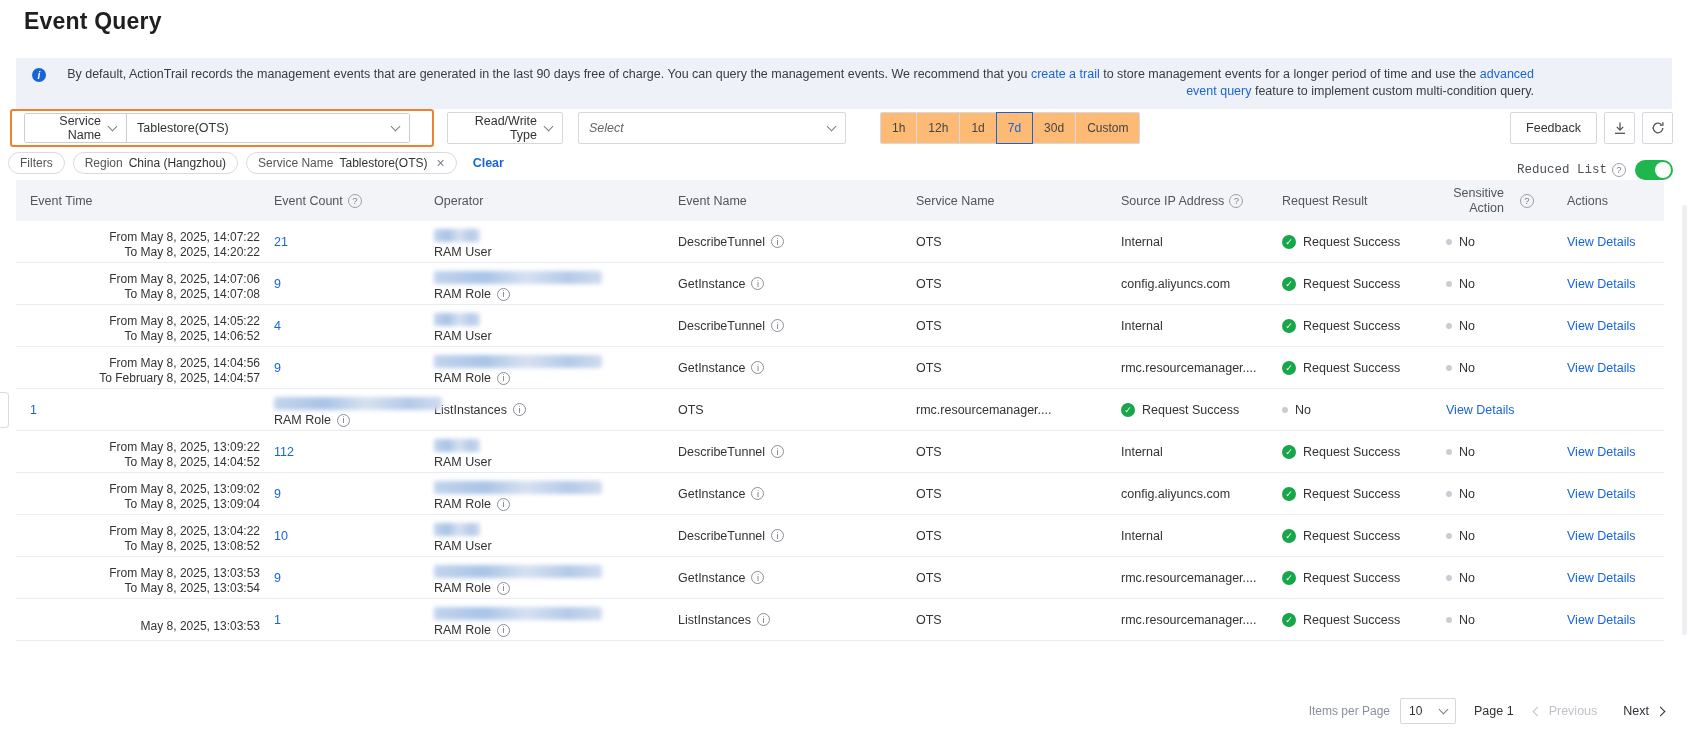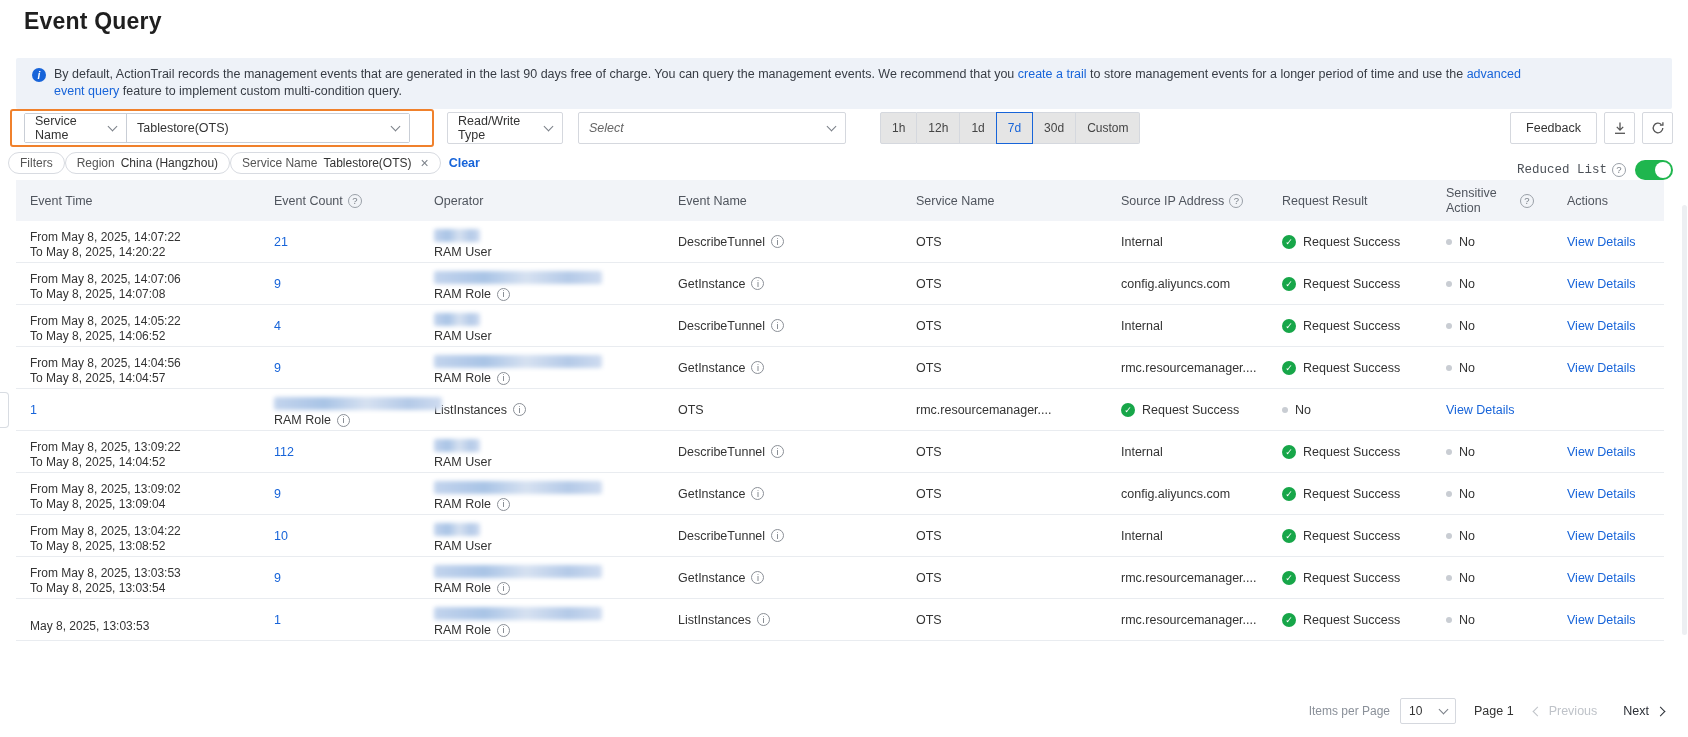--- a/index.html
+++ b/index.html
@@ -1,47 +1,47 @@
 <!DOCTYPE html>
 <html><head>
 <meta charset="utf-8">
 <style>
   * { box-sizing: border-box; margin: 0; padding: 0; }
   html,body { width:1688px; height:737px; background:#fff; font-family:"Liberation Sans", sans-serif; overflow:hidden; }
-  .page { position:relative; width:1688px; height:716px; background:#fff; }
+  .page { position:relative; width:1688px; height:716px; background:#fff;text-align:right; }
 
   .page-title { position:absolute; left:24px; top:8px; font-size:23px; font-weight:700; color:#1f1f1f; letter-spacing:.2px; }
 
   
   .banner { position:absolute; left:16px; top:58px; width:1656px; min-height:44px; background:#eef2f8; border-radius:2px; padding:8px 14px 9px 14px; display:flex; align-items:flex-start; }
   .banner-icon { width:14px; height:14px; border-radius:50%; background:#1764d9; color:#fff; font-size:10px; font-weight:700; display:inline-flex; align-items:center; justify-content:center; margin:2px 8px 0 2px; flex:0 0 auto; font-style:italic; }
   .banner-text { font-size:12.5px; color:#373c44; line-height:17px; max-width:1480px; }
   .banner-text a { color:#1764d9; text-decoration:none; }
 
   
   .hl-group { position:absolute; left:10px; top:109px; width:424px; height:38px; border:2px solid #f0812c; border-radius:3px; display:flex; align-items:center; padding-left:12px; background:#fff; }
   .sel-pair { display:flex; height:30px; border:1px solid #c9ced6; border-radius:2px; background:#fff; }
   .select { display:flex; align-items:center; justify-content:space-between; padding:0 10px; font-size:12.5px; color:#333; background:#fff; cursor:pointer; }
   .sel-a { width:102px; border-right:1px solid #c9ced6; }
   .sel-b { width:282px; }
   .chev { display:inline-block; width:7px; height:7px; border-right:1.4px solid #7a7f87; border-bottom:1.4px solid #7a7f87; transform:rotate(45deg); margin-left:8px; margin-top:-3px; flex:0 0 auto; }
   .rw-select { position:absolute; left:447px; top:112px; width:116px; height:32px; border:1px solid #d5d8de; border-radius:2px; }
   .big-select { position:absolute; left:578px; top:112px; width:268px; height:32px; border:1px solid #d5d8de; border-radius:2px; color:#666;font-style:italic; }
   .time-group { position:absolute; left:880px; top:112px; height:32px; display:flex; }
-  .time-btn { border:1px solid #d5d8de; border-left:none; padding:0 11px; display:flex; align-items:center; font-size:12px; color:#444; background:#e5e5e5; cursor:pointer; }
+  .time-btn { border:1px solid #d5d8de; border-left:none; padding:0 11px; display:flex; align-items:center; font-size:12px; color:#444; background:#fdba74; cursor:pointer; }
   .time-btn:first-child { border-left:1px solid #d5d8de; border-radius:2px 0 0 2px; }
   .time-btn:last-child { border-radius:0 2px 2px 0; }
   .time-btn.active { border:1px solid #1764d9; color:#1764d9; margin-left:-1px; position:relative; z-index:2; }
   .feedback-btn { position:absolute; left:1510px; top:112px; width:87px; height:32px; border:1px solid #d5d8de; border-radius:2px; background:#fff; display:flex; align-items:center; justify-content:center; font-size:12.5px; color:#333; cursor:pointer; }
   .icon-btn { position:absolute; top:112px; width:31px; height:32px; border:1px solid #d5d8de; border-radius:2px; background:#fff; display:flex; align-items:center; justify-content:center; cursor:pointer; }
   .dl-btn { left:1604px; }
   .rf-btn { left:1642px; }
 
   
-  .chips { position:absolute; left:8px; top:151px; height:24px; display:flex; align-items:center; }
+  .chips { position:absolute; left:8px; top:151px; height:24px; display:flex; align-items:center; gap:8px; }
   .chip { border:1px solid #d8dbe1; border-radius:12px; height:22px; display:flex; align-items:center; padding:0 11px; font-size:12px; color:#555; background:#fff; white-space:nowrap; }
   .chip .chip-val { margin-left:6px; color:#333; }
   .chip-close { margin-left:9px; color:#7c828a; font-size:14px; line-height:1; cursor:pointer; }
   .clear-link { color:#1764d9; font-weight:700; font-size:12.5px; margin-left:8px; cursor:pointer; }
   .reduced { position:absolute; right:15px; top:160px; display:flex; align-items:center;font-family:Liberation Mono, monospace; }
   .reduced-label { font-size:12.5px; color:#4c5158; }
   .q-circle { width:14px; height:14px; border:1px solid #9aa0a8; border-radius:50%; color:#7a8088; font-size:9.5px; display:inline-flex; align-items:center; justify-content:center; margin-left:5px; flex:0 0 auto; }
   .toggle { width:38px; height:20px; border-radius:10px; background:#1fb64e; position:relative; margin-left:9px; cursor:pointer; }
   .toggle .knob { position:absolute; right:2px; top:2px; width:16px; height:16px; border-radius:50%; background:#fff; }
 
@@ -303,21 +303,21 @@
             <span class="gray-dot"></span>
             <span>No</span>
           </div>
           <div class="td">
             <a class="link">View Details</a>
           </div>
         </div>
         <div class="trow">
           <div class="td time-cell">
             <div class="tline">From May 8, 2025, 14:04:56</div>
-            <div class="tline">To May 8, 2025, 14:04:57</div>
+            <div class="tline">To February 8, 2025, 14:04:57</div>
           </div>
           <div class="td">
             <a class="link">9</a>
           </div>
           <div class="td op-cell">
             <div class="redact redact-long"></div>
             <div class="op-type">
               <span>RAM Role</span>
               <span class="info-circle">i</span>
             </div>

